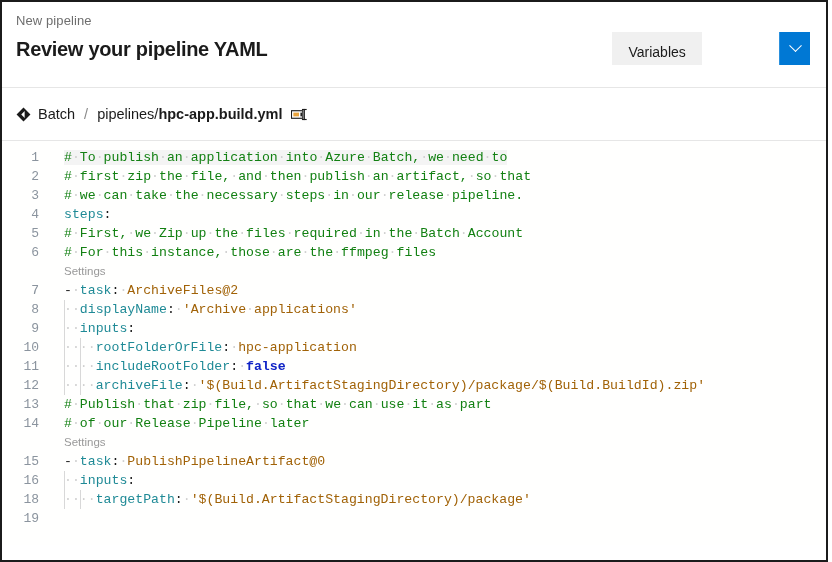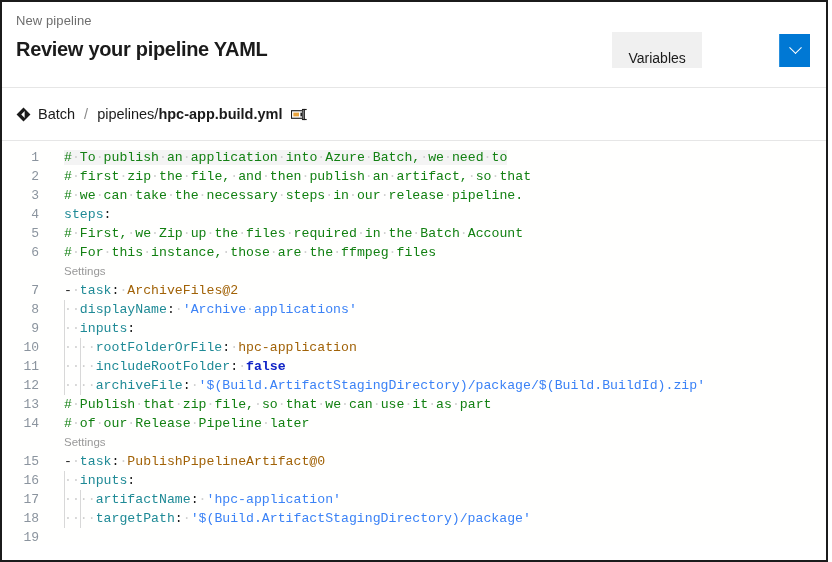--- a/index.html
+++ b/index.html
@@ -52,21 +52,21 @@
     align-items: center;
     gap: 12px;
   }
   .btn-secondary {
     background: #f0f0f0;
     border: none;
     color: #1b1b1b;
     font-size: 14px;
     font-family: "Liberation Sans", sans-serif;
     height: 33px;
-    padding: 18px 16px;
+    padding: 12px 16px;
     cursor: pointer;
     white-space: nowrap;
   }
   .btn-primary-group {
     display: flex;
     align-items: stretch;
     height: 33px;
   }
   .btn-primary {
     background: #0078d4;
@@ -184,21 +184,21 @@
     margin-left: 62px;
     font-family: "Liberation Sans", sans-serif;
     font-size: 11.5px;
     color: #999999;
     cursor: pointer;
   }
 
   
   .c-comment { color: #128012; }
   .c-key     { color: #1f8a96; }
-  .c-str     { color: #3b82f6; }
+  .c-str     { color: #a16207; }
   .c-val     { color: #a16207; }
   .c-bool    { color: #0f23c6; font-weight: bold; }
   .c-plain   { color: #1b1b1b; }
   .c-dash    { color: #1b1b1b; }
   .ws        { color: #d0d0d0; }
 
   .guide {
     position: absolute;
     top: 0; bottom: 0;
     width: 1px;
@@ -266,18 +266,17 @@
       <div class="row"><div class="ln">10</div><div class="code"><span class="guide" style="left: 16px;"></span><span class="guide" style="left: 31.88px;"></span><span class="code-text"><span class="ws">··</span><span class="ws">··</span><span class="c-key">rootFolderOrFile</span><span class="c-plain">:</span><span class="ws">·</span><span class="c-val">hpc-application</span></span></div></div>
       <div class="row"><div class="ln">11</div><div class="code"><span class="guide" style="left: 16px;"></span><span class="guide" style="left: 31.88px;"></span><span class="code-text"><span class="ws">··</span><span class="ws">··</span><span class="c-key">includeRootFolder</span><span class="c-plain">:</span><span class="ws">·</span><span class="c-bool">false</span></span></div></div>
       <div class="row"><div class="ln">12</div><div class="code"><span class="guide" style="left: 16px;"></span><span class="guide" style="left: 31.88px;"></span><span class="code-text"><span class="ws">··</span><span class="ws">··</span><span class="c-key">archiveFile</span><span class="c-plain">:</span><span class="ws">·</span><span class="c-str">'$(Build.ArtifactStagingDirectory)/package/$(Build.BuildId).zip'</span></span></div></div>
       <div class="row"><div class="ln">13</div><div class="code"><span class="code-text"><span class="c-comment">#</span><span class="ws">·</span><span class="c-comment">Publish</span><span class="ws">·</span><span class="c-comment">that</span><span class="ws">·</span><span class="c-comment">zip</span><span class="ws">·</span><span class="c-comment">file,</span><span class="ws">·</span><span class="c-comment">so</span><span class="ws">·</span><span class="c-comment">that</span><span class="ws">·</span><span class="c-comment">we</span><span class="ws">·</span><span class="c-comment">can</span><span class="ws">·</span><span class="c-comment">use</span><span class="ws">·</span><span class="c-comment">it</span><span class="ws">·</span><span class="c-comment">as</span><span class="ws">·</span><span class="c-comment">part</span></span></div></div>
       <div class="row"><div class="ln">14</div><div class="code"><span class="code-text"><span class="c-comment">#</span><span class="ws">·</span><span class="c-comment">of</span><span class="ws">·</span><span class="c-comment">our</span><span class="ws">·</span><span class="c-comment">Release</span><span class="ws">·</span><span class="c-comment">Pipeline</span><span class="ws">·</span><span class="c-comment">later</span></span></div></div>
       <div class="lens-row">
         <span class="lens-text">Settings</span>
       </div>
       <div class="row"><div class="ln">15</div><div class="code"><span class="code-text"><span class="c-dash">-</span><span class="ws">·</span><span class="c-key">task</span><span class="c-plain">:</span><span class="ws">·</span><span class="c-val">PublishPipelineArtifact@0</span></span></div></div>
       <div class="row"><div class="ln">16</div><div class="code"><span class="guide" style="left: 16px;"></span><span class="code-text"><span class="ws">··</span><span class="c-key">inputs</span><span class="c-plain">:</span></span></div></div>
-      <div class="row"><div class="ln">17</div><div class="code"><span class="guide" style="left: 16px;"></span><span class="guide" style="left: 31.88px;"></span><span class="code-text"><span class="ws">··</span><span class="ws">··</span><span class="c-key">artifactName</span><span class="c-plain">:</span><span class="ws">·</span><span class="c-str">'hpc-application'</span></span></div></div>
       <div class="row"><div class="ln">18</div><div class="code"><span class="guide" style="left: 16px;"></span><span class="guide" style="left: 31.88px;"></span><span class="code-text"><span class="ws">··</span><span class="ws">··</span><span class="c-key">targetPath</span><span class="c-plain">:</span><span class="ws">·</span><span class="c-str">'$(Build.ArtifactStagingDirectory)/package'</span></span></div></div>
       <div class="row"><div class="ln">19</div><div class="code"><span class="code-text"></span></div></div>
     </div>
 
 </div>
 
 </body></html>

